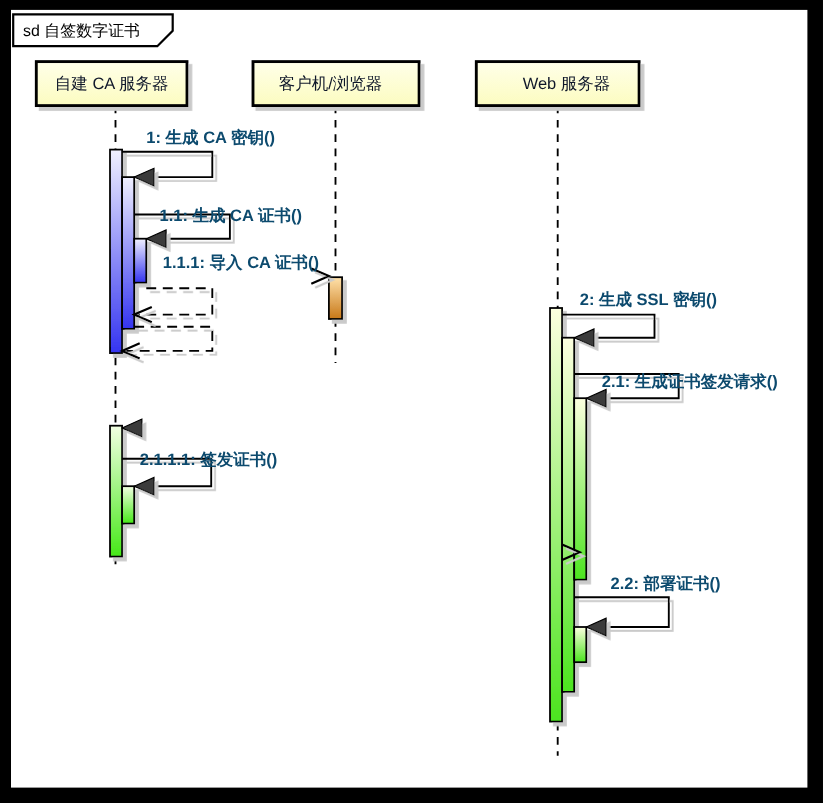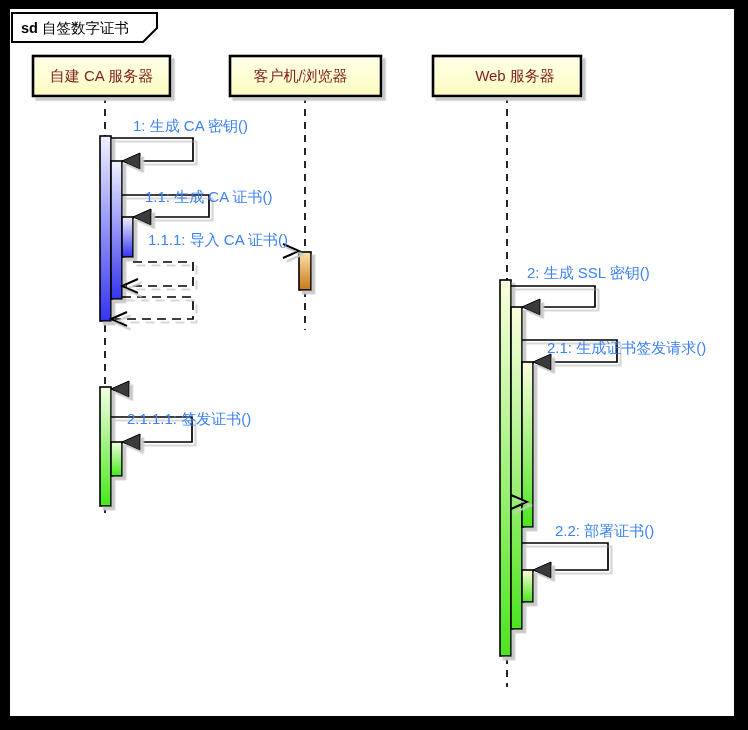--- a/index.html
+++ b/index.html
@@ -1,24 +1,24 @@
 <!DOCTYPE html>
 <html><head>
 <meta charset="utf-8">
 <style>
   html,body{margin:0;padding:0;background:#000;}
   .stage{position:relative;width:748px;height:730px;background:#000;overflow:hidden;
          font-family:"Liberation Sans","DejaVu Sans",sans-serif;}
   .canvas{position:absolute;left:10px;top:9px;width:724px;height:707px;background:#fff;}
   .gfx{position:absolute;left:0;top:0;}
-  .lbl{position:absolute;font-size:15px;color:#3b82f6;white-space:nowrap;line-height:17px;}
+  .lbl{position:absolute;font-size:15px;color:#0c4a6e;white-space:nowrap;line-height:17px;font-weight:bold;}
   .head-txt{position:absolute;display:flex;align-items:center;justify-content:center;
-            font-size:15px;color:#7f1d1d;white-space:nowrap;text-align:right;}
+            font-size:15px;color:#0f172a;white-space:nowrap;text-align:right;}
   .tab-txt{position:absolute;left:11px;top:10px;font-size:14.5px;color:#000;white-space:nowrap;}
-  .tab-txt b{font-weight:bold;margin-right:4px;}
+  .tab-txt b{font-weight:normal;margin-right:4px;}
 </style>
 </head>
 <body>
 
 <div class="stage">
   <div class="canvas">
 
     <svg class="gfx" width="724" height="707" viewBox="0 0 724 707">
       <defs>
         <linearGradient id="gBlue" x1="0" y1="0" x2="0" y2="1">

